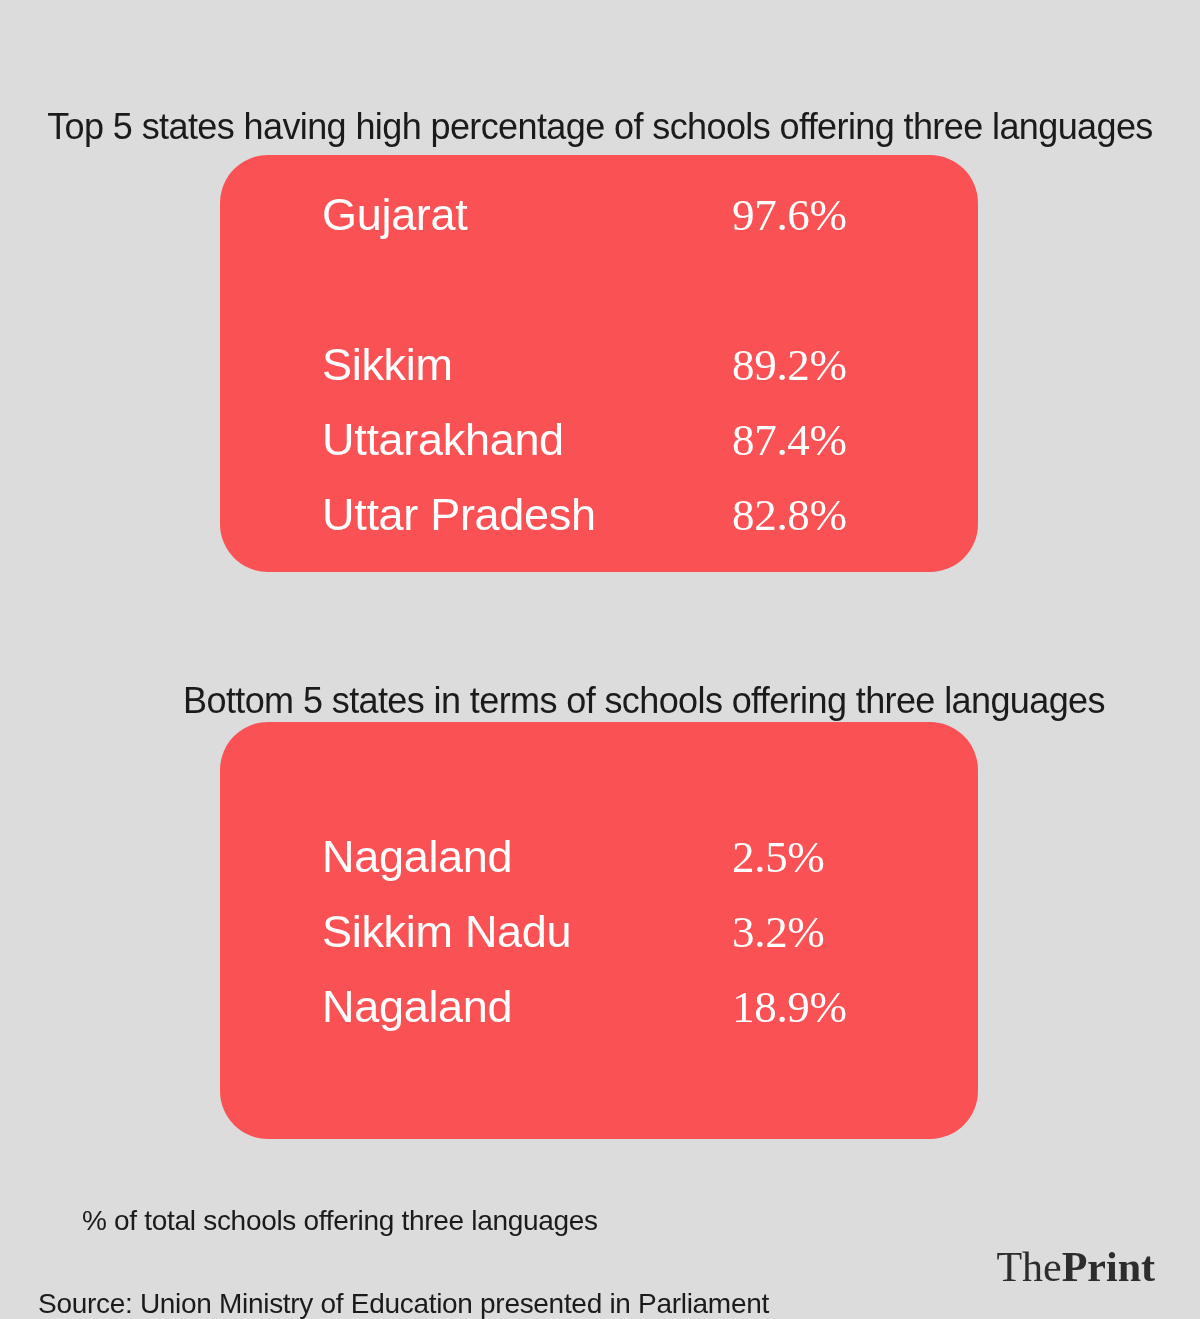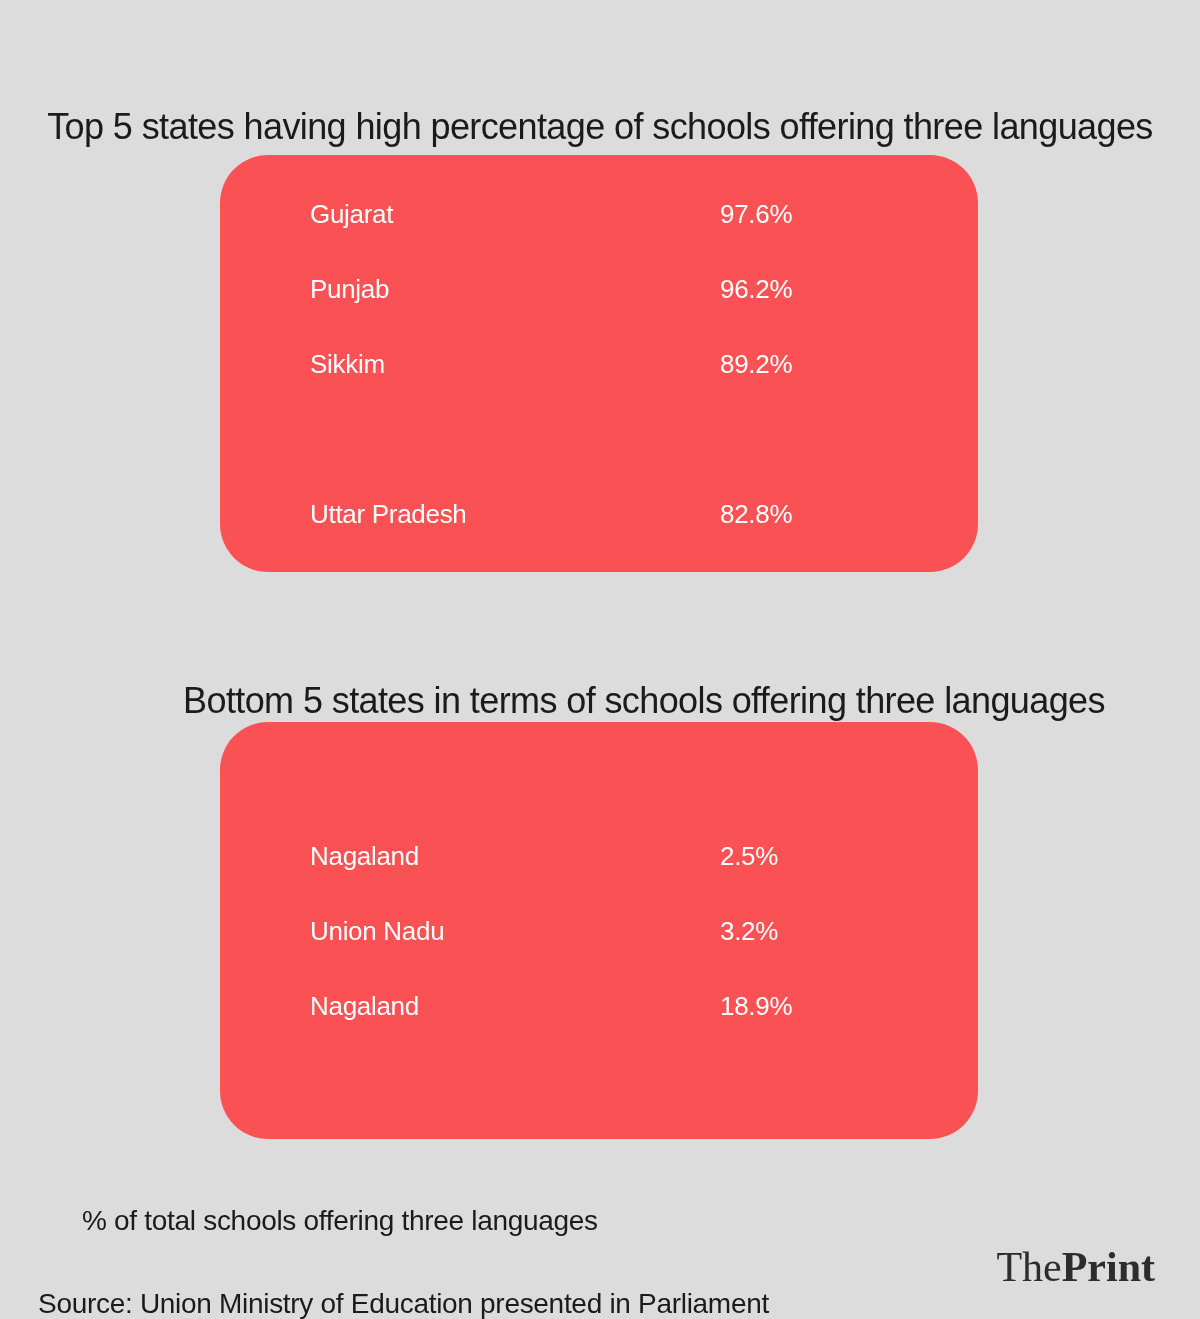--- a/index.html
+++ b/index.html
@@ -33,38 +33,39 @@
     left: 220px;
     width: 758px;
     height: 417px;
     background: #fa5254;
     border-radius: 48px;
   }
   .card-top { top: 155px; }
   .card-bottom { top: 722px; }
   .row {
     position: absolute;
-    left: 0;
+    left: 12px;
     width: 100%;
     height: 75px;
     display: flex;
     align-items: center;
     color: #ffffff;
-    font-size: 26px;
+    font-size: 45px;
     letter-spacing: -0.3px;
   }
   .row .label {
     position: absolute;
     left: 90px;
     white-space: nowrap;
   }
   .row .value {
     position: absolute;
     left: 500px;
     white-space: nowrap;
+    font-family: Liberation Serif, serif;
   }
   .r0 { top: 22px; }
   .r1 { top: 97px; }
   .r2 { top: 172px; }
   .r3 { top: 247px; }
   .r4 { top: 322px; }
   .footer-note {
     position: absolute;
     left: 38px;
     top: 1205px;
@@ -100,43 +101,43 @@
 
 <div class="canvas">
 
   <h1 class="section-title title-top">Top 5 states having high percentage of schools offering three languages</h1>
 
   <div class="card card-top">
     <div class="row r0">
       <span class="label">Gujarat</span>
       <span class="value">97.6%</span>
     </div>
-    <div class="row r1">
-      <span class="label">Punjab</span>
-      <span class="value">96.2%</span>
-    </div>
     <div class="row r2">
       <span class="label">Sikkim</span>
       <span class="value">89.2%</span>
+    </div>
+    <div class="row r3">
+      <span class="label">Uttarakhand</span>
+      <span class="value">87.4%</span>
     </div>
     <div class="row r4">
       <span class="label">Uttar Pradesh</span>
       <span class="value">82.8%</span>
     </div>
   </div>
 
   <h1 class="section-title title-bottom">Bottom 5 states in terms of schools offering three languages</h1>
 
   <div class="card card-bottom">
     <div class="row r1">
       <span class="label">Nagaland</span>
       <span class="value">2.5%</span>
     </div>
     <div class="row r2">
-      <span class="label">Union Nadu</span>
+      <span class="label">Sikkim Nadu</span>
       <span class="value">3.2%</span>
     </div>
     <div class="row r3">
       <span class="label">Nagaland</span>
       <span class="value">18.9%</span>
     </div>
   </div>
 
   <div class="footer-note">% of total schools offering three languages</div>
 

